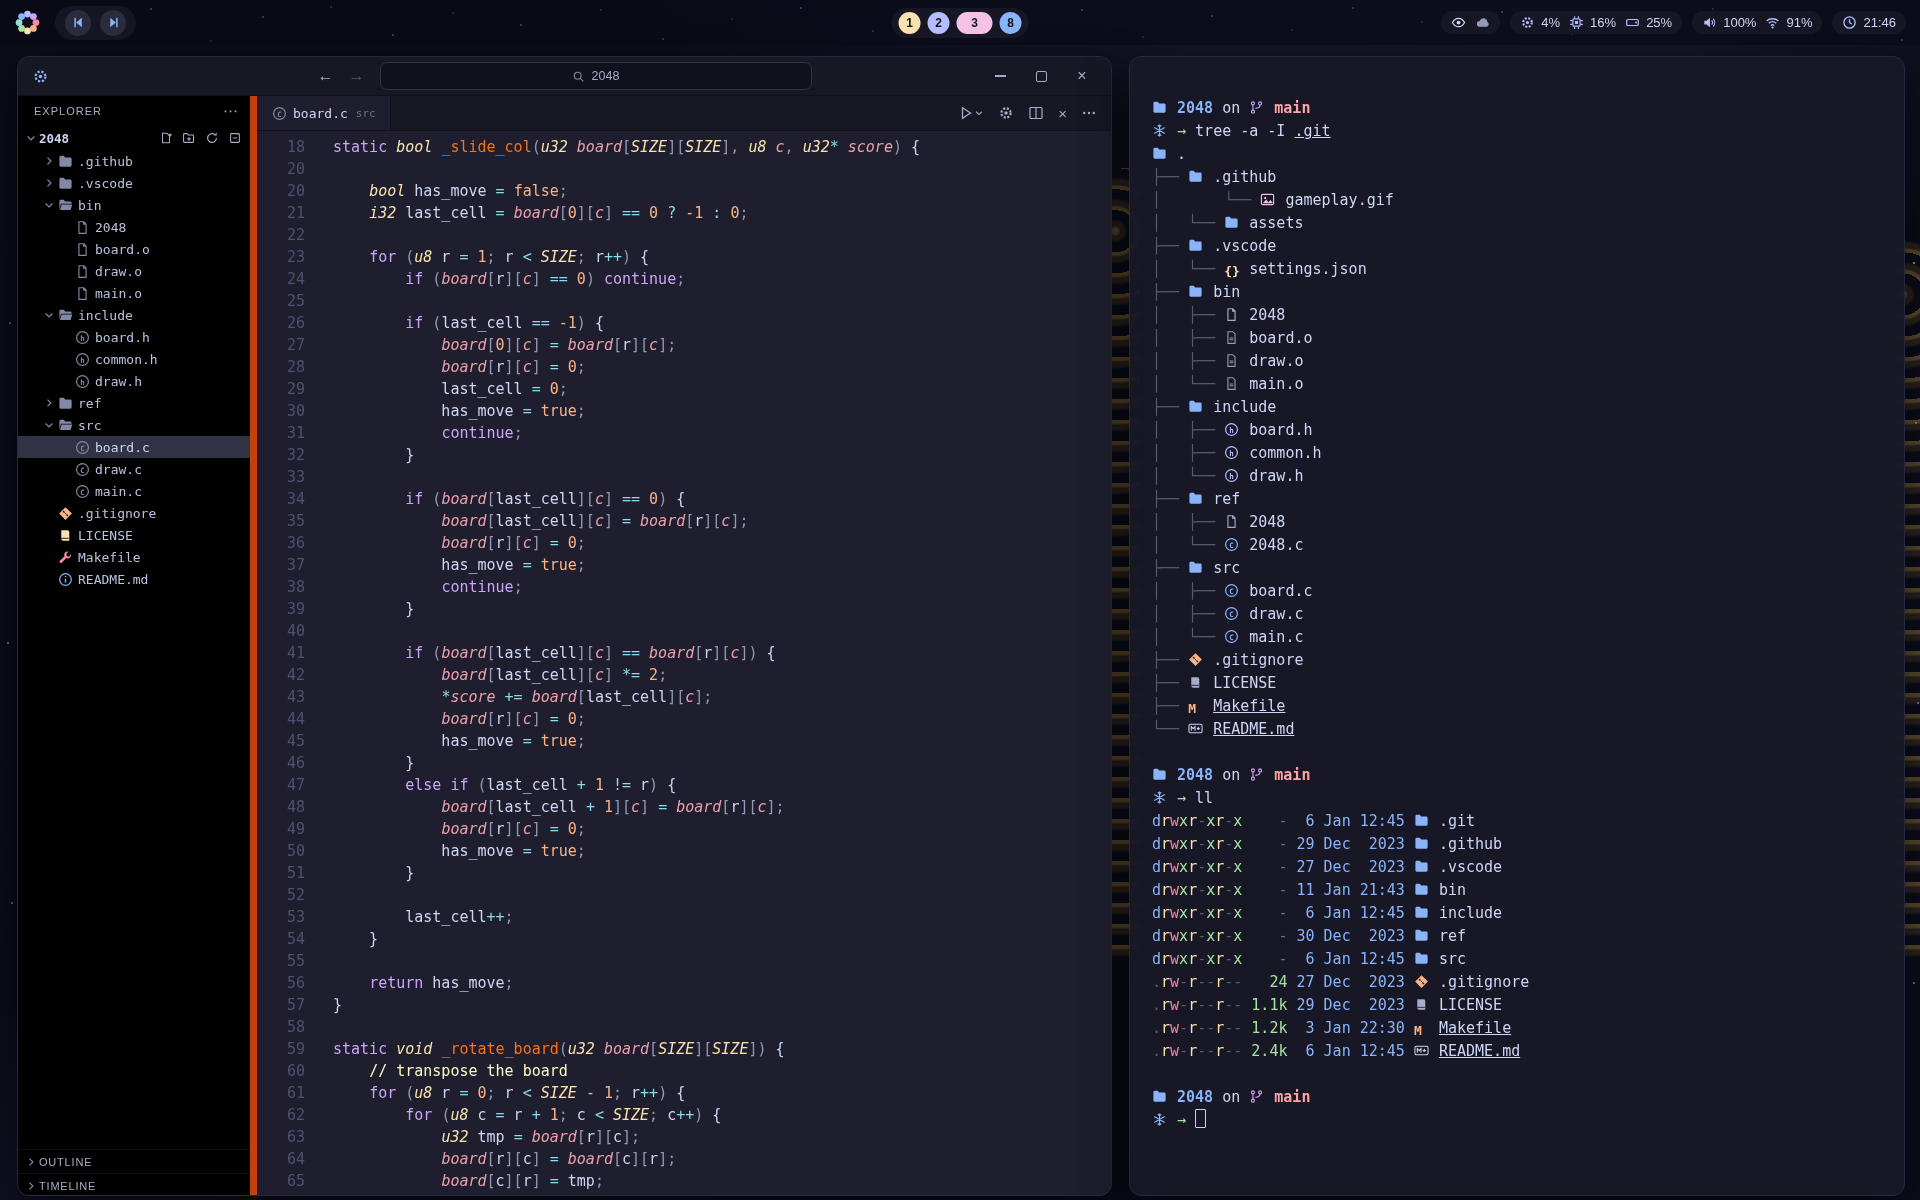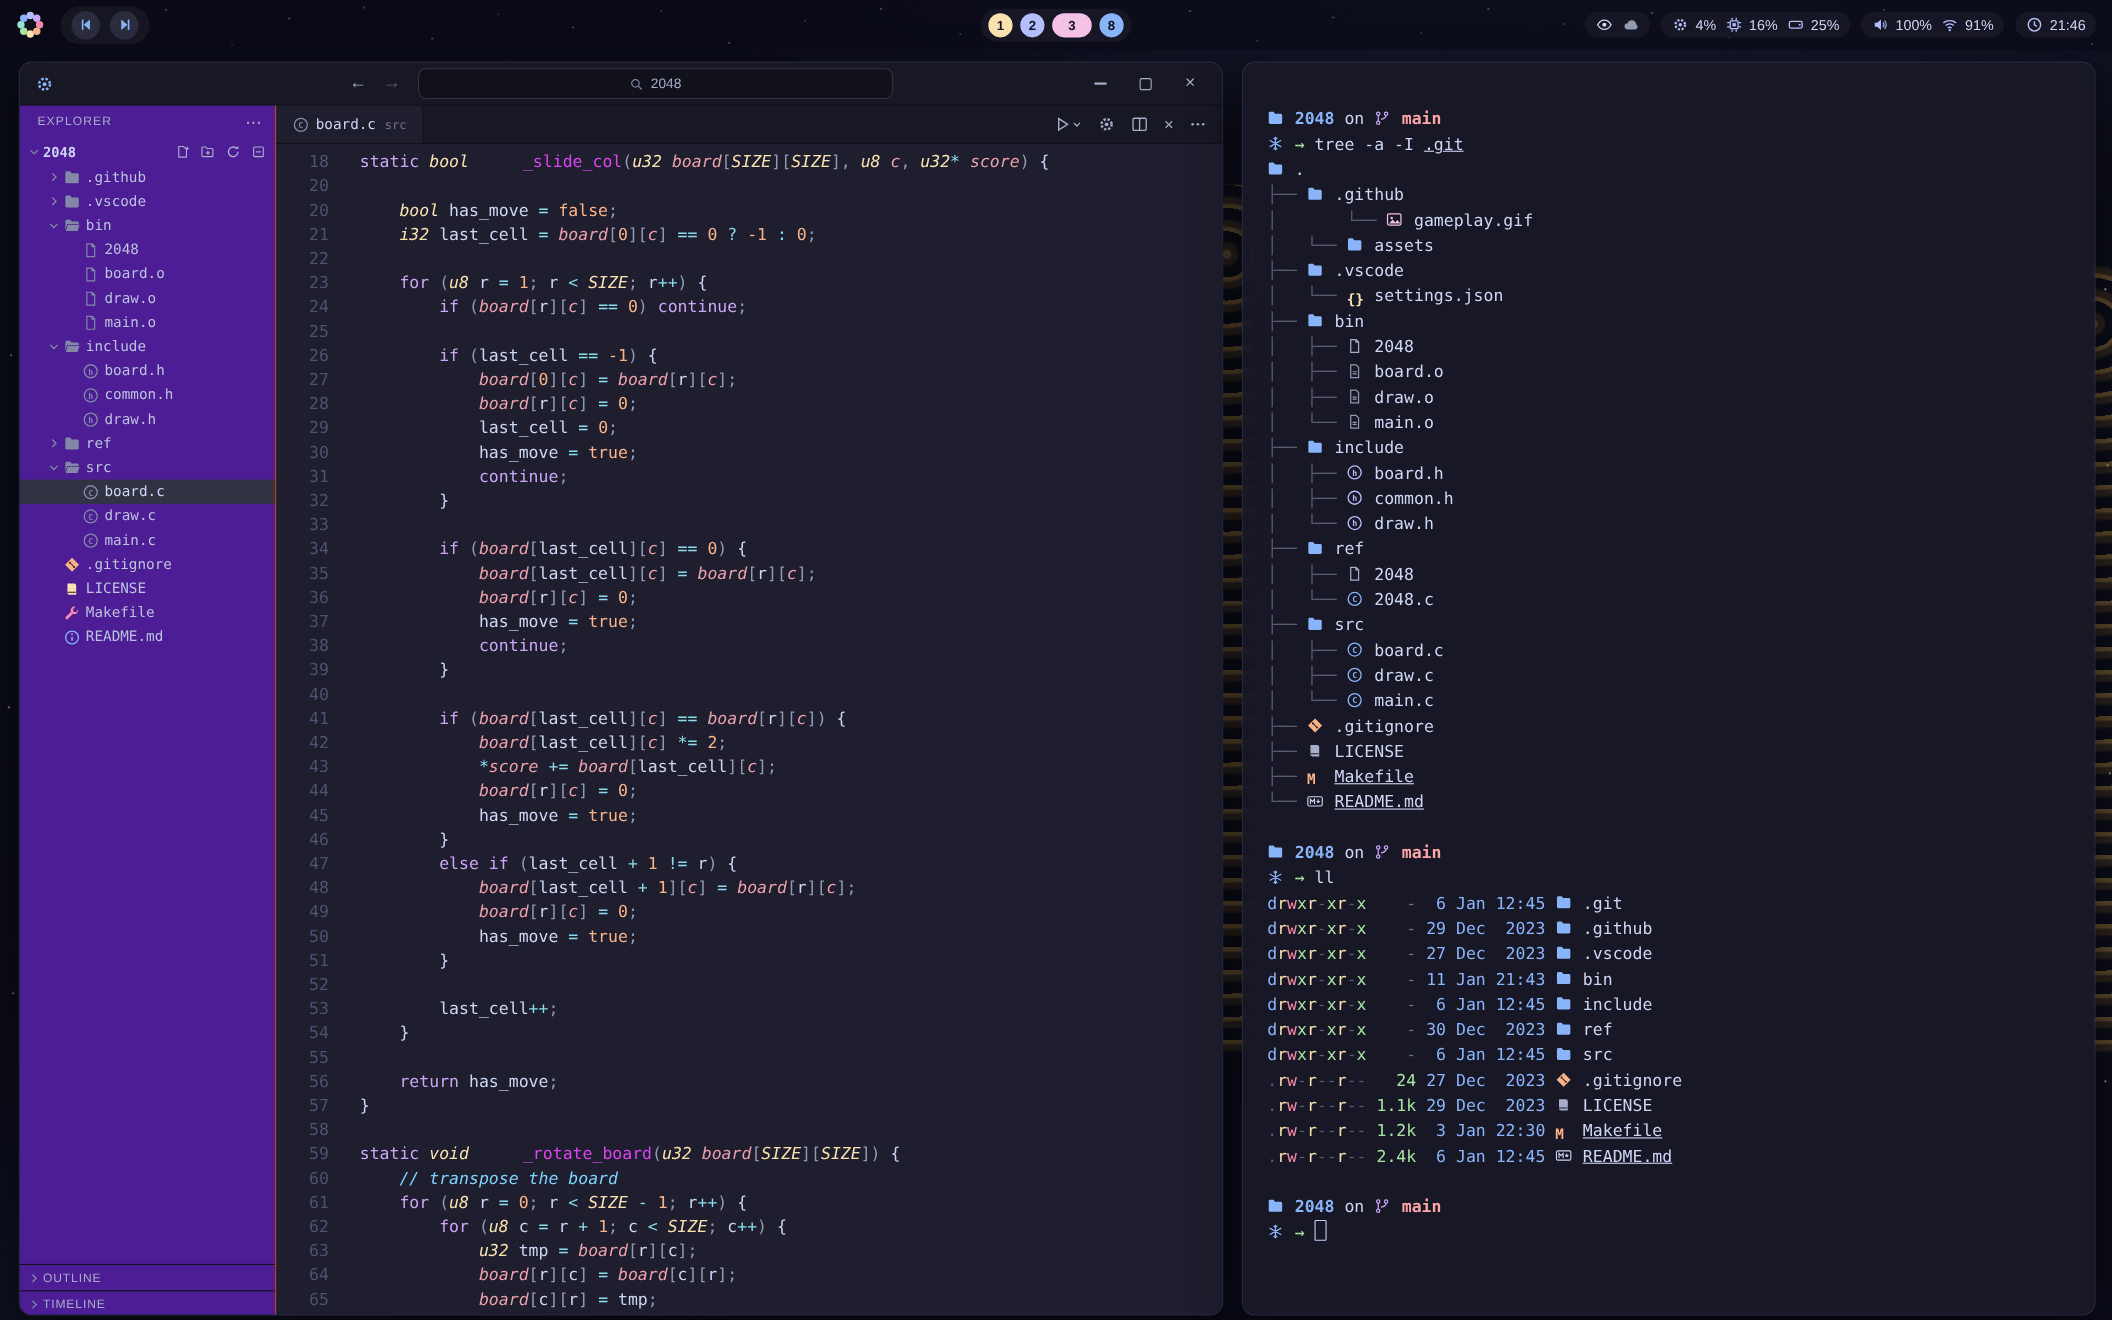--- a/index.html
+++ b/index.html
@@ -56,21 +56,21 @@
   .navarrow{color:#a6adc8;font-size:16px;cursor:pointer;}
   .navarrow.dim{color:#585b70;}
   .vs-search{width:430px;height:26px;background:#11111b;border:1px solid #313244;border-radius:7px;
     display:flex;align-items:center;justify-content:center;gap:7px;font-size:12.5px;color:#a6adc8;}
   .vs-search .tbi{width:13px;height:13px;color:#7f849c;}
   .vs-controls{margin-left:auto;display:flex;align-items:center;gap:27px;padding-right:8px;color:#a6adc8;}
   .wbtn{display:flex;align-items:center;justify-content:center;width:14px;height:14px;font-size:16px;cursor:pointer;}
   .win-min{width:11px;height:2px;background:#a6adc8;}
   .win-max{width:9px;height:9px;border:1.6px solid #a6adc8;border-radius:2px;}
   .vs-body{display:flex;height:1101px;}
-  .vs-sidebar{position:relative;width:232px;background:#4c1d95;border-right:1px solid #c2410c;flex:none;}
+  .vs-sidebar{position:relative;width:232px;background:#000000;border-right:7px solid #c2410c;flex:none;}
   .exp-header{height:30px;display:flex;align-items:center;padding:0 12px 0 16px;font-size:11px;letter-spacing:1px;color:#a6adc8;}
   .exp-more{margin-left:auto;font-size:15px;color:#a6adc8;cursor:pointer;letter-spacing:0;}
   .project-row{height:24px;display:flex;align-items:center;padding:0 8px 0 5px;color:#cdd6f4;font-weight:bold;font-size:13px;cursor:pointer;}
   .project-row .pname{font-family:"DejaVu Sans Mono",monospace;font-size:12.5px;}
   .pacts{margin-left:auto;display:flex;gap:9px;color:#a6adc8;}
   .pacts .tbi{width:14px;height:14px;}
   .chev{display:inline-flex;width:16px;height:14px;align-items:center;justify-content:center;color:#8288a6;flex:none;}
   .chev svg{width:12px;height:12px;}
   .trow{display:flex;align-items:center;height:22px;font-family:"DejaVu Sans Mono",monospace;font-size:13px;color:#bac2de;cursor:pointer;}
   .trow.sel{background:#313244;color:#cdd6f4;}
@@ -87,22 +87,22 @@
   .tabname{font-family:"DejaVu Sans Mono",monospace;font-size:13px;color:#cdd6f4;}
   .tabhint{font-family:"DejaVu Sans Mono",monospace;font-size:11px;color:#6c7086;margin-left:2px;}
   .tab-actions{margin-left:auto;display:flex;align-items:center;gap:14px;padding-right:14px;color:#a6adc8;}
   .eact{display:inline-flex;align-items:center;cursor:pointer;font-size:15px;}
   .eact .tbi{width:16px;height:16px;}
   .code{flex:1;padding-top:5px;font-family:"DejaVu Sans Mono",monospace;font-size:15px;line-height:22px;overflow:hidden;}
   .cline{display:flex;height:22px;white-space:pre;}
   .lnum{display:inline-block;width:48px;margin-right:28px;text-align:right;color:#4e5271;flex:none;}
   .lcode{white-space:pre;}
   .tk-pl{color:#cdd6f4;} .tk-kw{color:#cba6f7;} .tk-ty{color:#f9e2af;font-style:italic;text-align:center;}
-  .tk-fn{color:#d946ef;margin-left:40px;} .tk-pa{color:#eba0ac;font-style:italic;} .tk-nu{color:#fab387;}
-  .tk-op{color:#89dceb;} .tk-pu{color:#9399b2;} .tk-co{color:#7dd3fc;font-style:italic;}
+  .tk-fn{color:#f97316;} .tk-pa{color:#eba0ac;font-style:italic;} .tk-nu{color:#fab387;}
+  .tk-op{color:#89dceb;} .tk-pu{color:#9399b2;} .tk-co{color:#fef9c3;}
   
   .terminal{left:1129px;top:56px;width:776px;height:1140px;background:rgba(24,24,37,.96);padding:40px 22px;cursor:text;}
   .tline{height:23px;white-space:pre;font-family:"DejaVu Sans Mono",monospace;font-size:15px;line-height:23px;}
   .ti{display:inline-block;width:16px;height:15px;vertical-align:-2px;font-style:normal;}
   .ti svg{width:15px;height:15px;display:block;}
   .ti b{font-size:13px;}
   .ic-folder{color:#89b4fa;} .ic-branch{color:#cba6f7;} .ic-snow{color:#89b4fa;}
   .ic-image{color:#f5c2e7;} .ic-braces{color:#f9e2af;} .ic-file{color:#a6adc8;}
   .ic-obj{color:#9399b2;} .ic-c{color:#89b4fa;} .ic-h{color:#b4befe;}
   .ic-git{color:#fab387;} .ic-book{color:#a6adc8;} .ic-make{color:#fab387;} .ic-md{color:#cdd6f4;}

